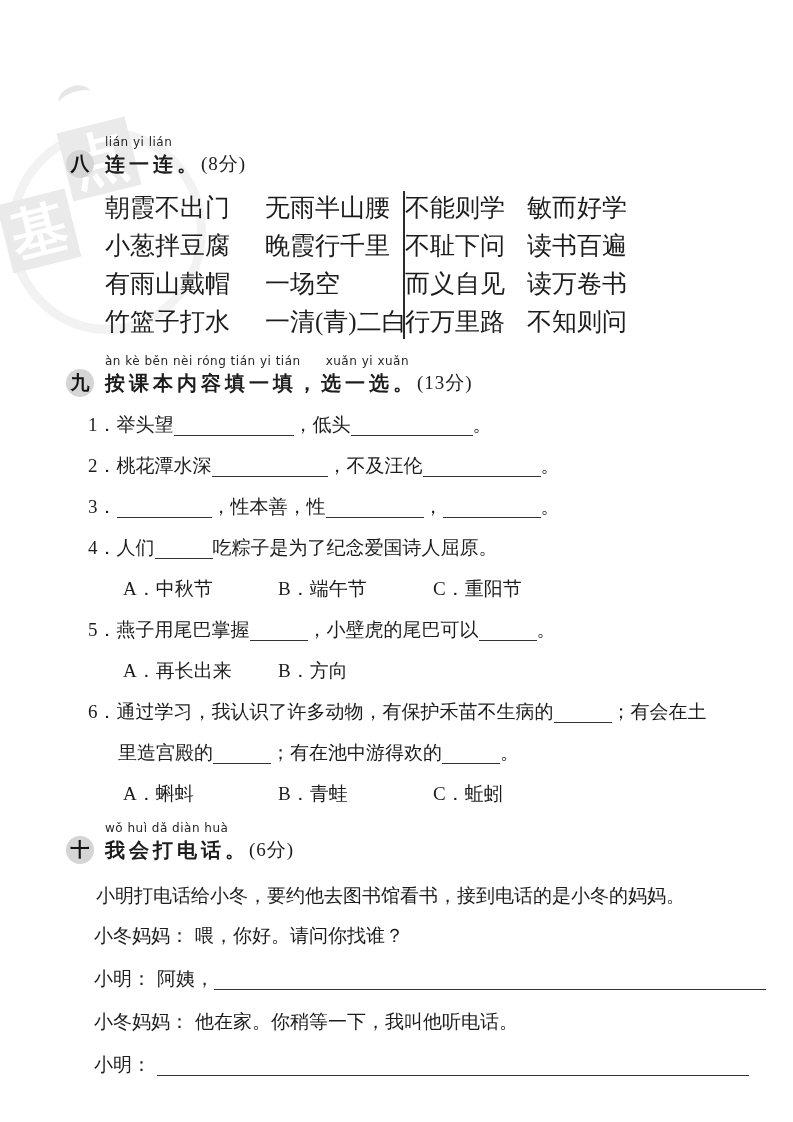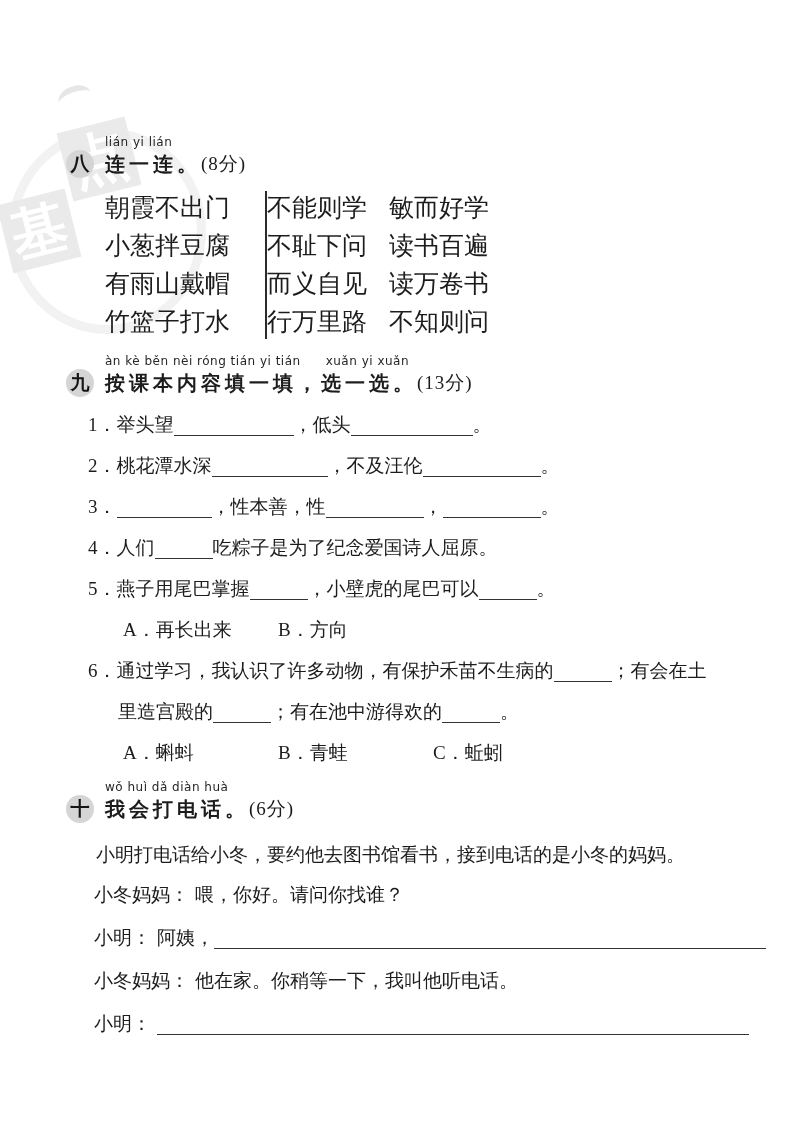--- a/index.html
+++ b/index.html
@@ -77,20 +77,26 @@
         <span class="sec-points">(8分)</span>
       </div>
     </div>
     <div class="match-grid" id="match-grid">
         <div class="match-col col-w1">
           <div class="match-item">朝霞不出门</div>
           <div class="match-item">小葱拌豆腐</div>
           <div class="match-item">有雨山戴帽</div>
           <div class="match-item">竹篮子打水</div>
         </div>
+        <div class="match-col col-w2">
+          <div class="match-item">无雨半山腰</div>
+          <div class="match-item">晚霞行千里</div>
+          <div class="match-item">一场空</div>
+          <div class="match-item">一清(青)二白</div>
+        </div>
         <div class="match-divider"></div>
         <div class="match-col col-w4">
           <div class="match-item">不能则学</div>
           <div class="match-item">不耻下问</div>
           <div class="match-item">而义自见</div>
           <div class="match-item">行万里路</div>
         </div>
         <div class="match-col col-w3">
           <div class="match-item">敏而好学</div>
           <div class="match-item">读书百遍</div>
@@ -105,20 +111,21 @@
         <span class="badge">九</span>
         <span class="sec-title">按课本内容填一填，选一选。</span>
         <span class="sec-points">(13分)</span>
       </div>
     </div>
     <div class="q-lines" id="q-lines">
         <div class="q-line"><span>1．举头望</span><span class="blank" style="width: 120px;"></span><span>，低头</span><span class="blank" style="width: 122px;"></span><span>。</span></div>
         <div class="q-line"><span>2．桃花潭水深</span><span class="blank" style="width: 116px;"></span><span>，不及汪伦</span><span class="blank" style="width: 118px;"></span><span>。</span></div>
         <div class="q-line"><span>3．</span><span class="blank" style="width: 95px;"></span><span>，性本善，性</span><span class="blank" style="width: 98px;"></span><span>，</span><span class="blank" style="width: 98px;"></span><span>。</span></div>
         <div class="q-line"><span>4．人们</span><span class="blank" style="width: 58px;"></span><span>吃粽子是为了纪念爱国诗人屈原。</span></div>
+        <div class="q-line options-row"><span class="opt">A．中秋节</span><span class="opt">B．端午节</span><span class="opt">C．重阳节</span></div>
         <div class="q-line"><span>5．燕子用尾巴掌握</span><span class="blank" style="width: 58px;"></span><span>，小壁虎的尾巴可以</span><span class="blank" style="width: 58px;"></span><span>。</span></div>
         <div class="q-line options-row"><span class="opt">A．再长出来</span><span class="opt">B．方向</span></div>
         <div class="q-line"><span>6．通过学习，我认识了许多动物，有保护禾苗不生病的</span><span class="blank" style="width: 58px;"></span><span>；有会在土</span></div>
         <div class="q-line cont"><span>里造宫殿的</span><span class="blank" style="width: 58px;"></span><span>；有在池中游得欢的</span><span class="blank" style="width: 58px;"></span><span>。</span></div>
         <div class="q-line options-row"><span class="opt">A．蝌蚪</span><span class="opt">B．青蛙</span><span class="opt">C．蚯蚓</span></div>
       </div>
 
     <div class="sec-header">
       <div class="pinyin">wǒ huì dǎ diàn huà</div>
       <div class="title-row">

